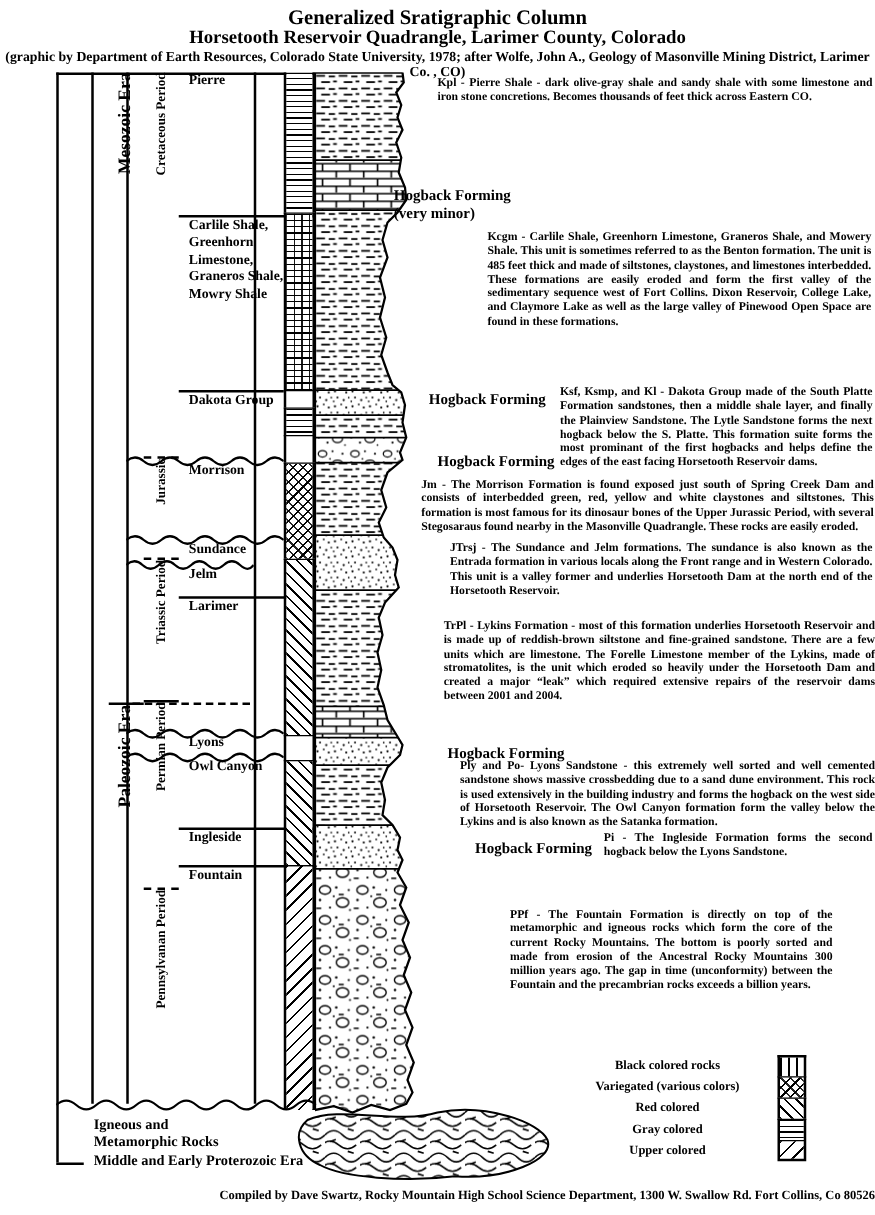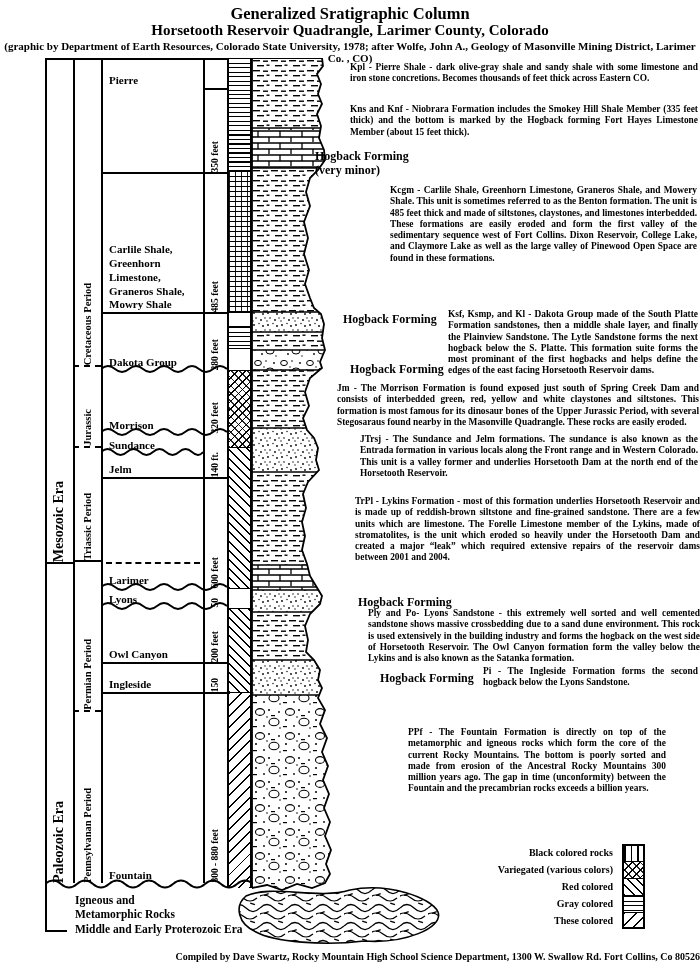--- a/index.html
+++ b/index.html
@@ -10,21 +10,21 @@
   .t1{top:4px;font-weight:bold;font-size:16.5px;}
   .t2{top:22px;font-weight:bold;font-size:15px;}
   .credit{top:40px;font-weight:bold;font-size:11px;}
   .footer{top:951px;font-weight:bold;font-size:10px;text-align:right;}
 
   
   .vline{position:absolute;width:0;border-left:2px solid #000;}
   .hline{position:absolute;height:0;border-top:2px solid #000;}
 
   
-  .cell{position:absolute;box-sizing:border-box;display:flex;align-items:flex-end;}
+  .cell{position:absolute;box-sizing:border-box;display:flex;align-items:flex-start;margin-left:42px;}
   .vcell{justify-content:center;}
   .vtext{writing-mode:vertical-rl;transform:rotate(180deg);font-weight:bold;white-space:nowrap;}
   .era-cell{left:45px;width:28px;}
   .era-cell .vtext{font-size:14px;}
   .period-cell{left:73px;width:28px;}
   .period-cell .vtext{font-size:10.5px;}
   .fcell{left:101px;width:102px;padding-left:8px;font-weight:bold;font-size:11px;line-height:1.25;}
   .tcell{left:203px;width:24px;}
   .tcell .vtext{font-size:9.5px;}
   .btop{border-top:2px solid #000;}
@@ -45,21 +45,21 @@
   .sdiv{border-top:1.5px solid #000;}
 
   
   .note{position:absolute;font-weight:bold;font-size:9.4px;line-height:1.2;text-align:justify;}
   .hogback{position:absolute;font-weight:bold;font-size:12px;line-height:1.2;}
   .basement{position:absolute;left:75px;top:893px;font-weight:bold;font-size:11.5px;line-height:1.25;}
 
   
   .legend{position:absolute;left:455px;top:844px;width:190px;}
   .lrow{display:flex;align-items:center;height:17px;}
-  .llabel{flex:1;text-align:right;padding-right:9px;font-weight:bold;font-size:10px;white-space:nowrap;}
+  .llabel{flex:1;text-align:center;padding-right:9px;font-weight:bold;font-size:10px;white-space:nowrap;}
   .lswatch{width:23px;height:17px;box-sizing:border-box;border-left:2px solid #000;border-right:2px solid #000;}
   .lrow:first-child .lswatch{border-top:2px solid #000;}
   .lrow:last-child .lswatch{border-bottom:2px solid #000;}
 
   svg{display:block;}
   .wavy{position:absolute;}
 </style>
 </head>
 <body>
 
@@ -310,21 +310,20 @@
         <path d="M0 6 q7 -7 14 0 q7 7 14 0" fill="none" stroke="#000" stroke-width="1.2"></path>
         <path d="M-3 14 q7 -6 14 0 q7 6 14 0" fill="none" stroke="#000" stroke-width="1.2"></path>
         <rect x="18" y="1" width="5" height="1.3" transform="rotate(18 20 2)"></rect>
         <rect x="4" y="10" width="5" height="1.3" transform="rotate(-22 6 11)"></rect>
       </pattern>
     </defs>
     <path d="M14 12 C40 0 85 16 118 6 C156 -2 200 14 206 28 C212 44 172 60 132 57 C92 62 42 58 24 48 C6 40 2 22 14 12 Z" fill="url(#p-meta)" stroke="#000" stroke-width="1.6"></path>
   </svg>
 
   <div class="note" style="left:350px;top:62px;width:348px;">Kpl - Pierre Shale - dark olive-gray shale and sandy shale with some limestone and iron stone concretions.  Becomes thousands of feet thick across Eastern CO.</div>
-  <div class="note" style="left:350px;top:104px;width:348px;">Kns and Knf - Niobrara Formation includes the Smokey Hill Shale Member (335 feet thick) and the bottom is marked by the Hogback forming Fort Hayes Limestone Member (about 15 feet thick).</div>
   <div class="hogback" style="left:315px;top:149px;">
     <div>Hogback Forming</div>
     <div>(very minor)</div>
   </div>
   <div class="note" style="left:390px;top:185px;width:307px;">Kcgm - Carlile Shale, Greenhorn Limestone, Graneros Shale, and Mowery Shale.  This unit is sometimes referred to as the Benton formation.  The unit is 485 feet thick and made of siltstones, claystones, and limestones interbedded.  These formations are easily eroded and form the first valley of the sedimentary sequence west of Fort Collins. Dixon Reservoir, College Lake, and Claymore Lake as well as the large valley of Pinewood Open Space are found in these formations.</div>
   <div class="hogback" style="left:343px;top:312px;">Hogback Forming</div>
   <div class="hogback" style="left:350px;top:362px;">Hogback Forming</div>
   <div class="note" style="left:448px;top:309px;width:250px;">Ksf, Ksmp, and Kl - Dakota Group made of the South Platte Formation sandstones, then a middle shale layer, and finally the Plainview Sandstone.  The Lytle Sandstone forms the next hogback below the S. Platte. This formation suite forms the most prominant of the first hogbacks and helps define the edges of the east facing Horsetooth Reservoir dams.</div>
   <div class="note" style="left:337px;top:383px;width:362px;">Jm - The Morrison Formation is found exposed just south of Spring Creek Dam and consists of interbedded green, red, yellow and white claystones and siltstones.  This formation is most famous for its dinosaur bones of the Upper Jurassic Period, with several Stegosaraus found nearby in the Masonville Quadrangle.  These rocks are easily eroded.</div>
   <div class="note" style="left:360px;top:434px;width:338px;">JTrsj - The Sundance and Jelm formations.  The sundance is also known as the Entrada formation in various locals along the Front range and in Western Colorado.  This unit is a valley former and underlies Horsetooth Dam at the north end of the Horsetooth Reservoir.</div>
@@ -352,20 +351,20 @@
     </div>
     <div class="lrow">
       <div class="llabel">Red colored</div>
       <div class="lswatch pat-red sdiv"></div>
     </div>
     <div class="lrow">
       <div class="llabel">Gray colored</div>
       <div class="lswatch pat-grayh sdiv"></div>
     </div>
     <div class="lrow">
-      <div class="llabel">These colored</div>
+      <div class="llabel">Upper colored</div>
       <div class="lswatch pat-pink sdiv"></div>
     </div>
   </div>
 
   <div class="abs ctr footer">Compiled by Dave Swartz, Rocky Mountain High School Science Department, 1300 W. Swallow Rd. Fort Collins, Co 80526</div>
 
 </div>
 
 </body></html>

